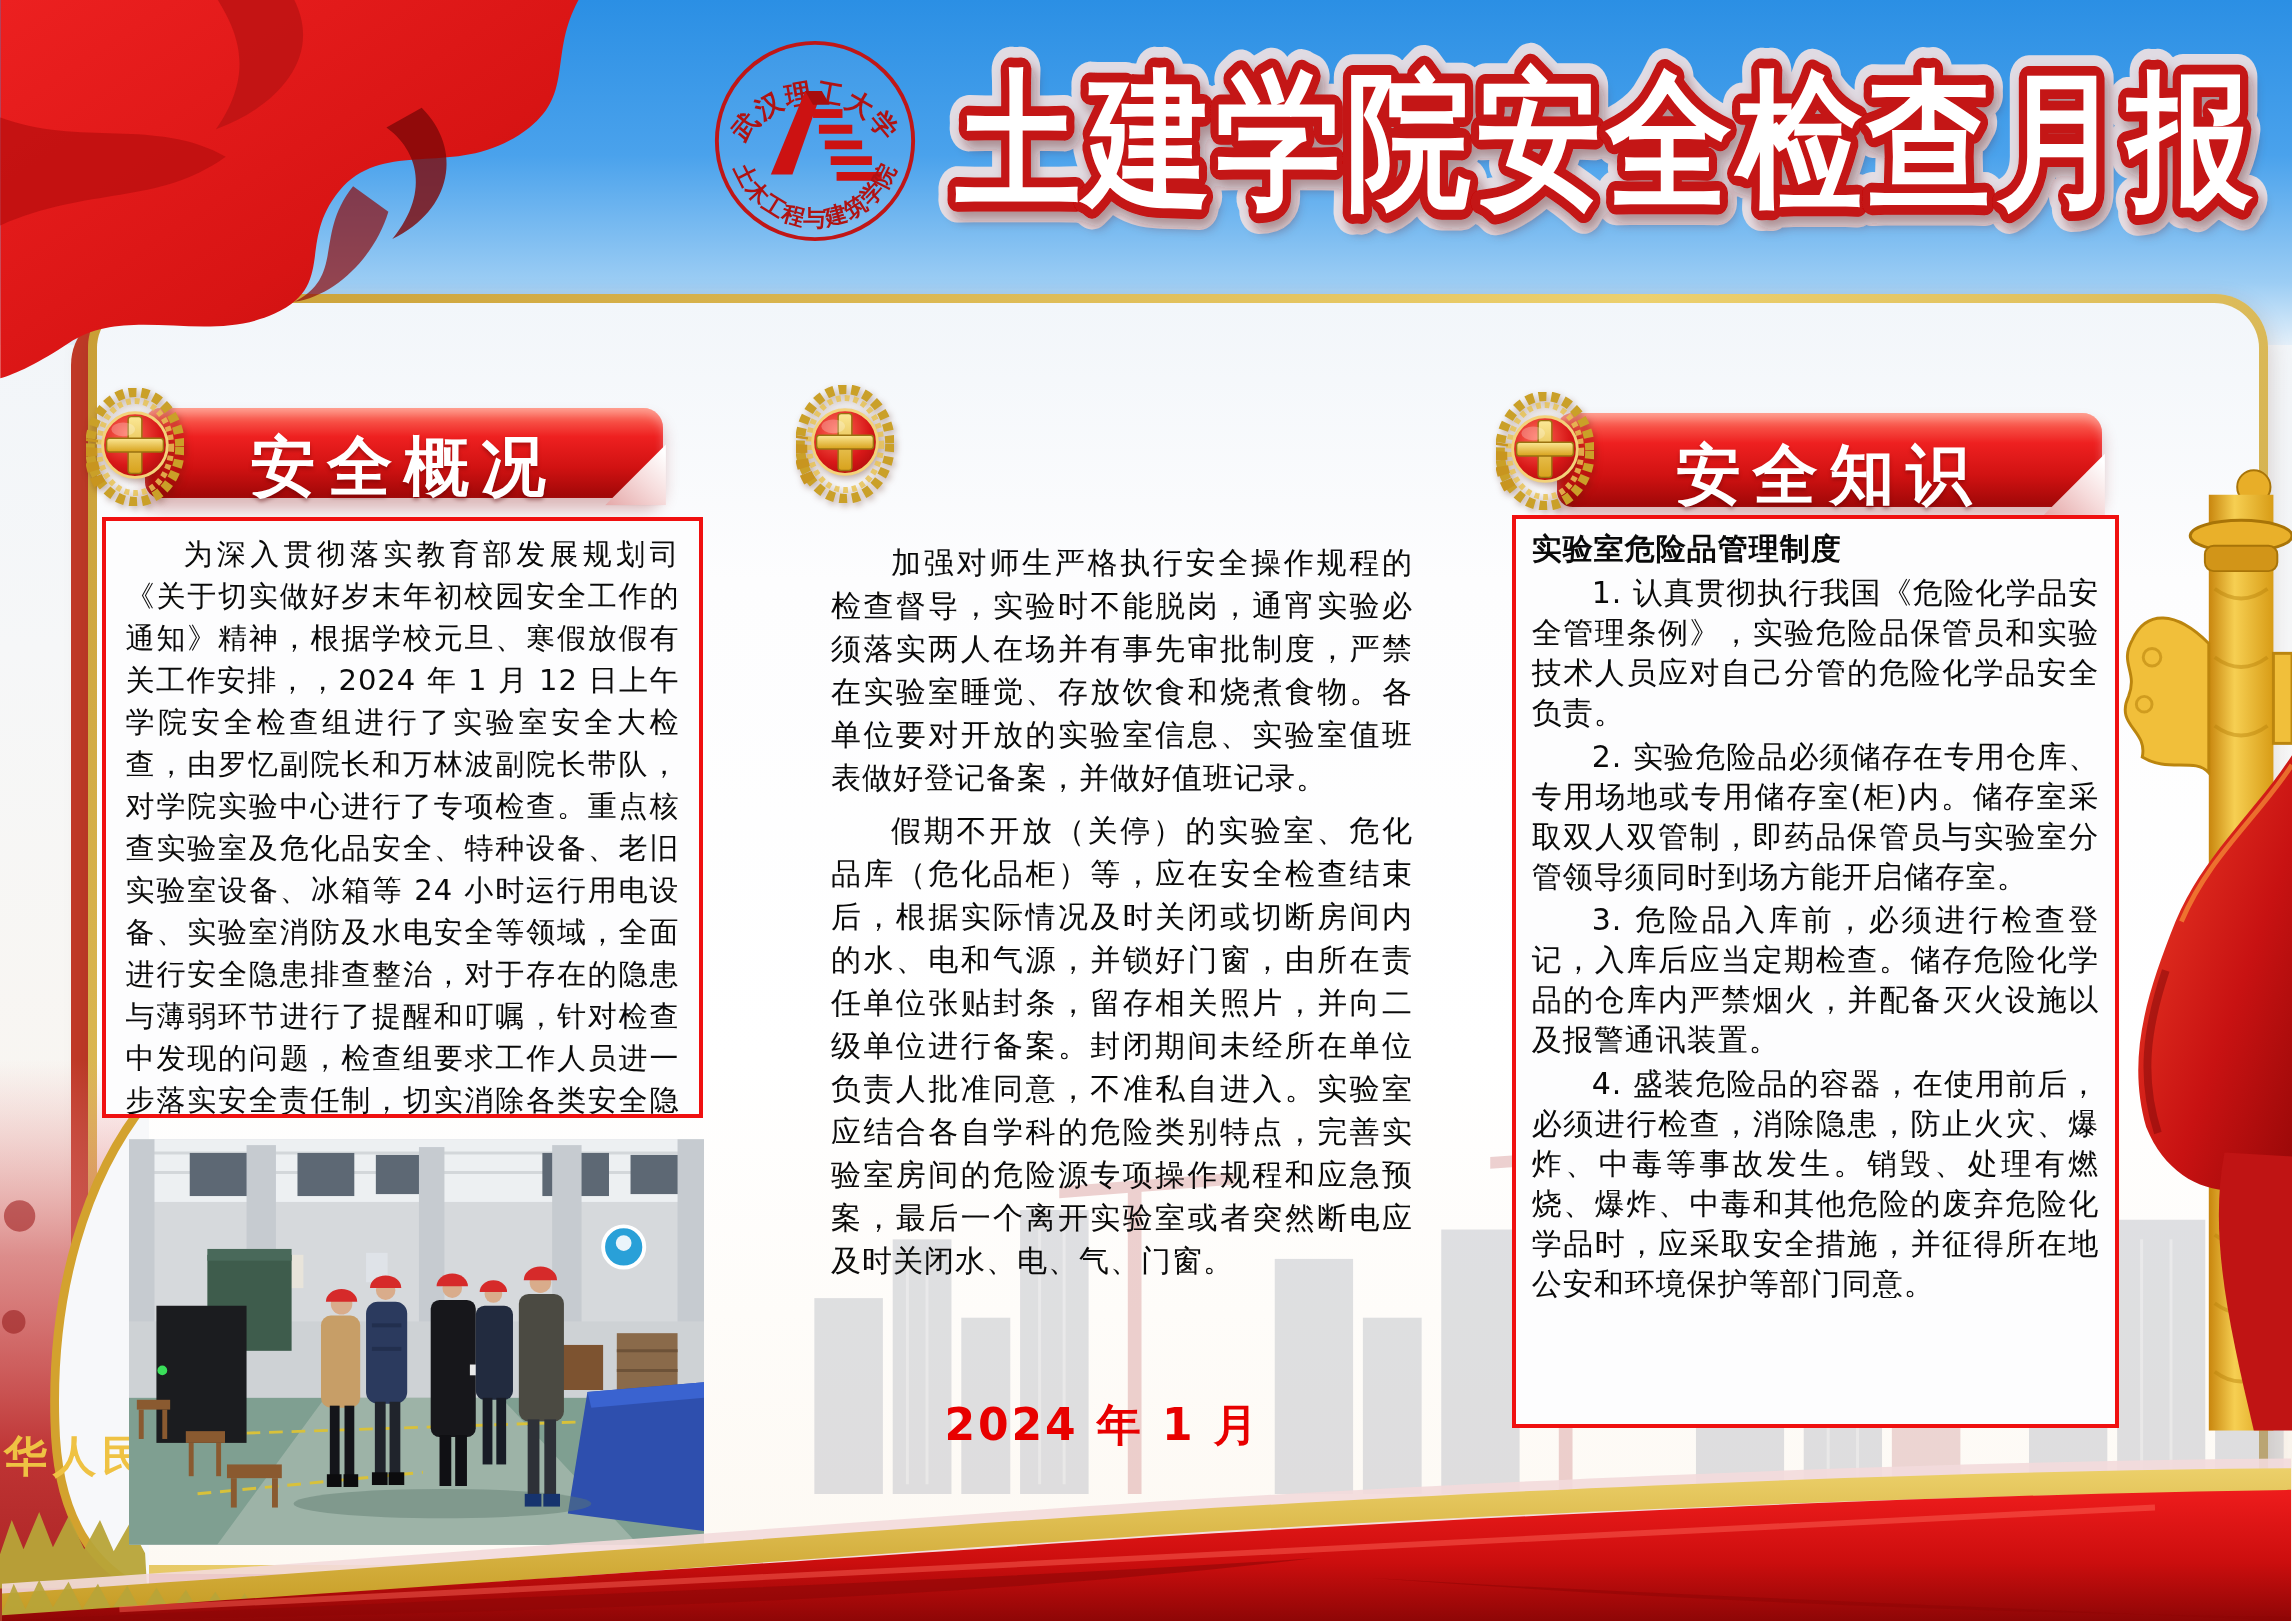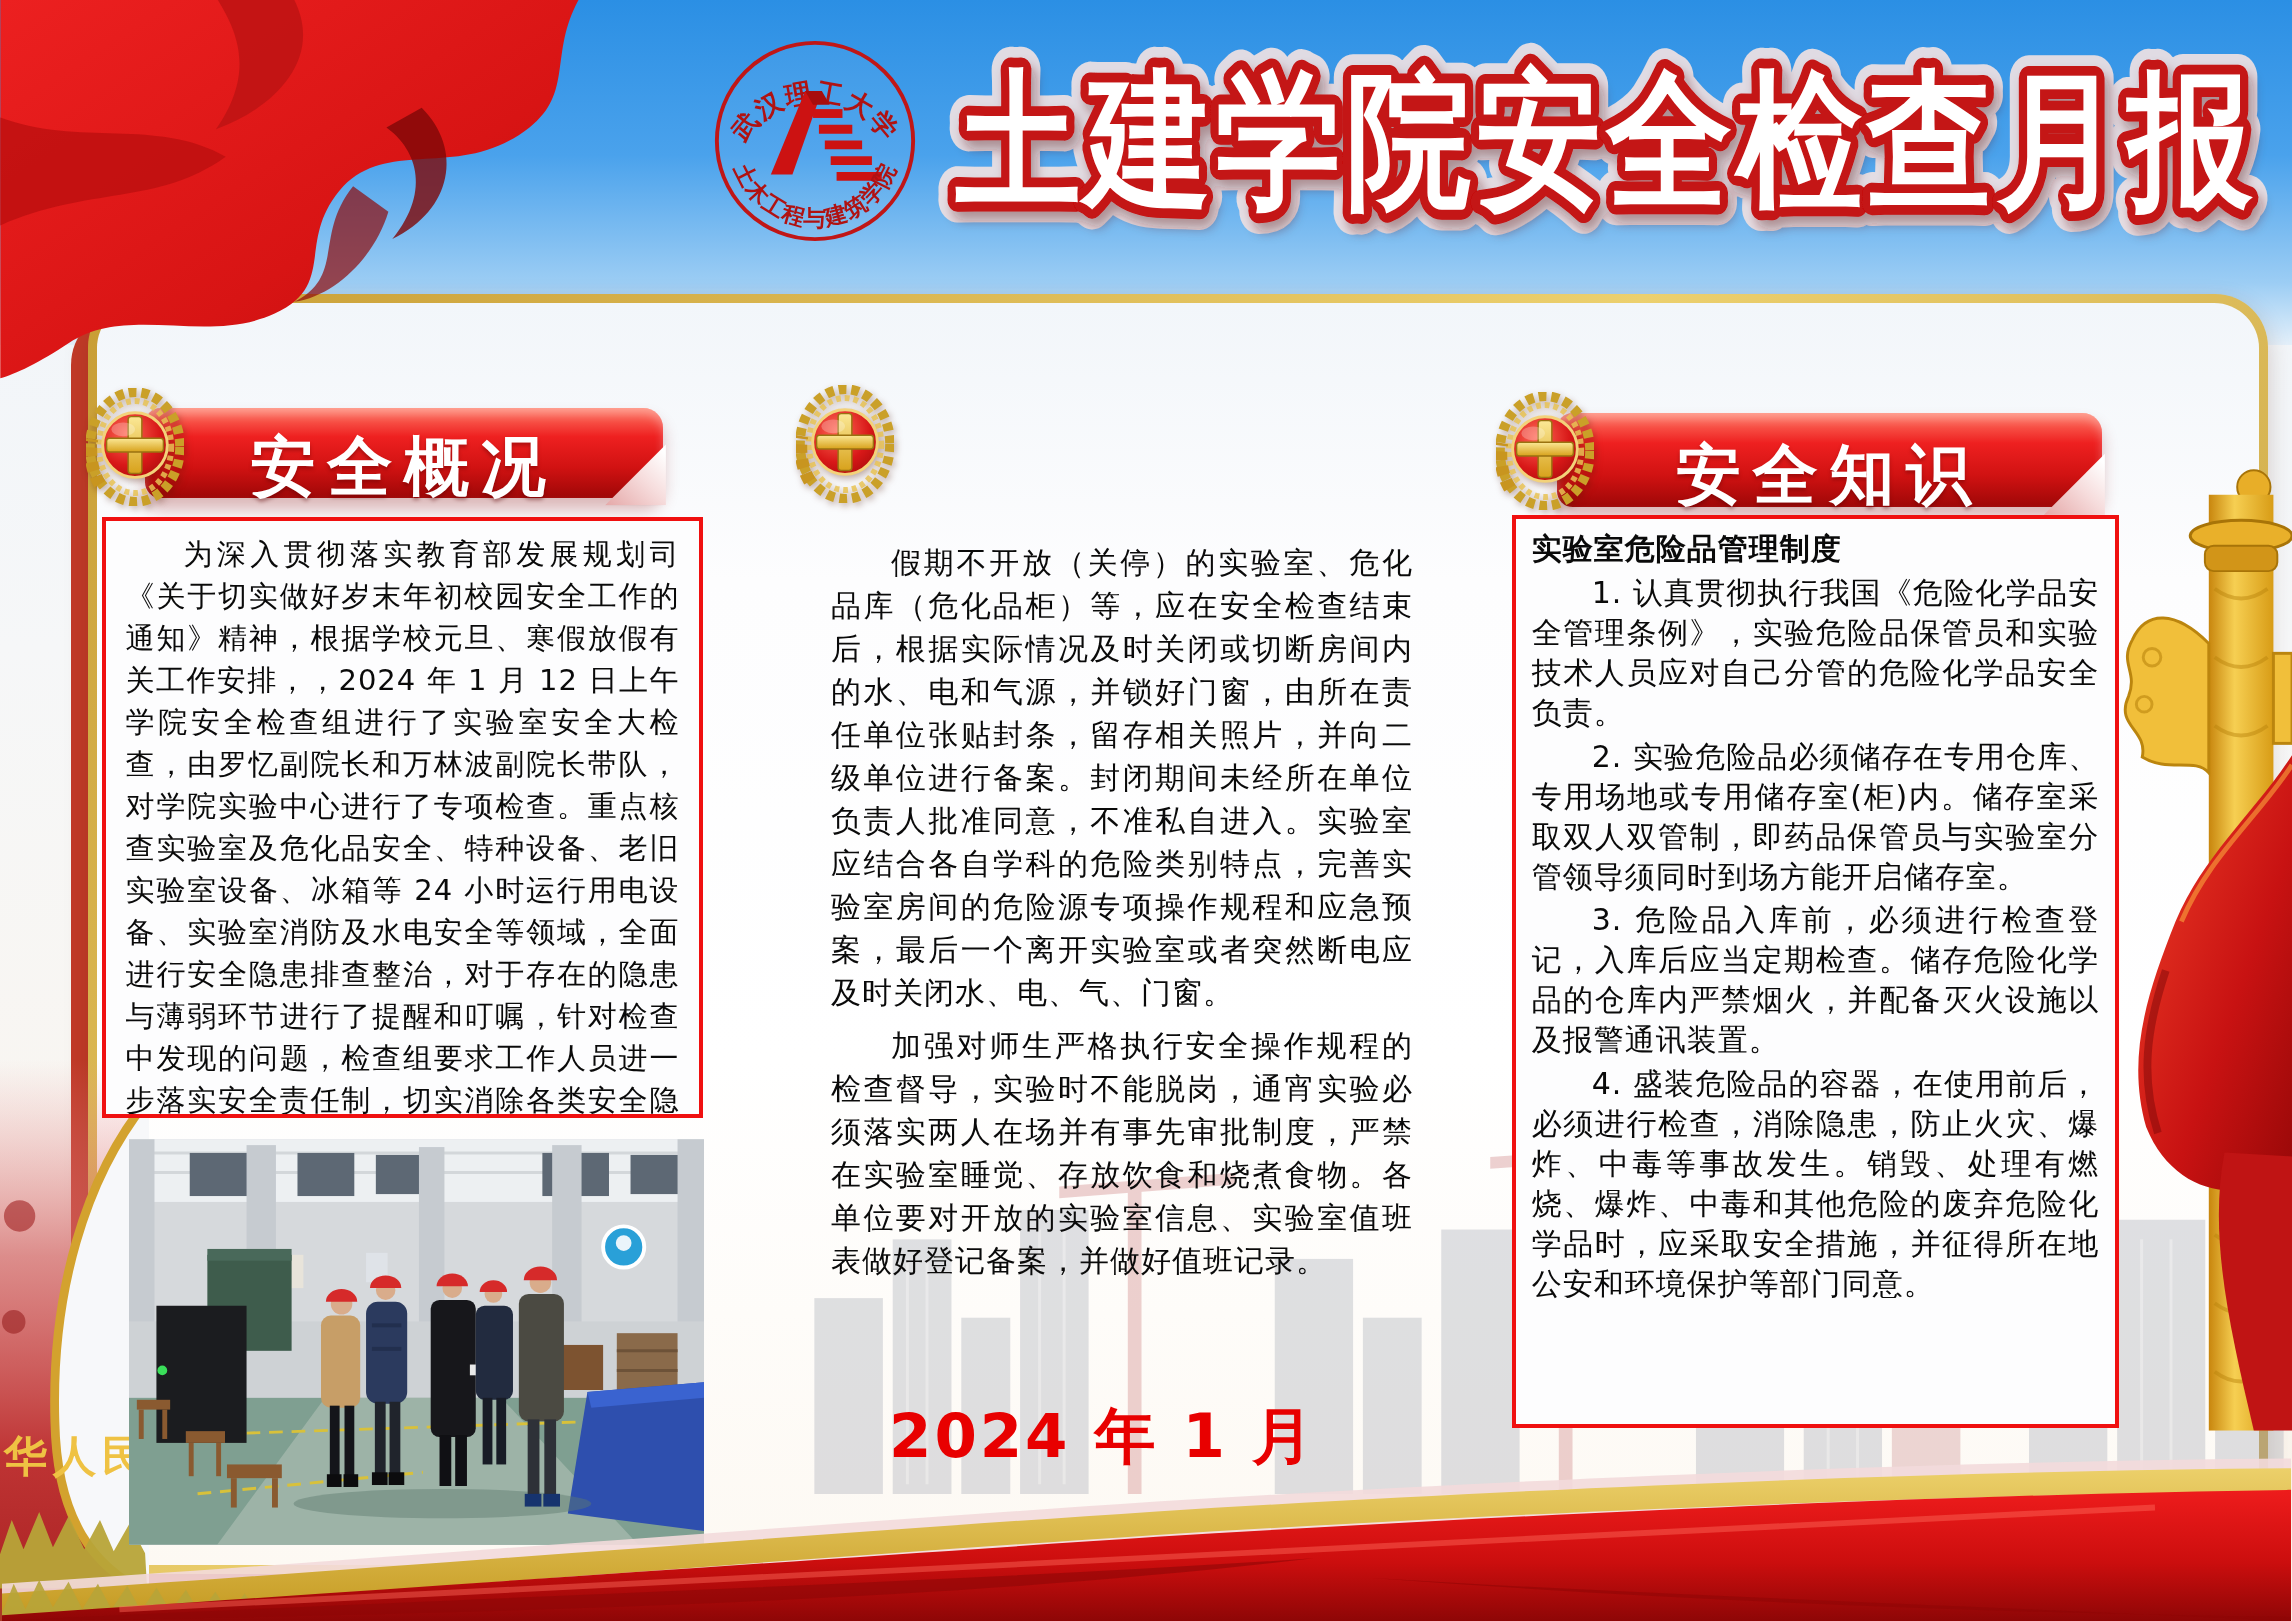--- a/index.html
+++ b/index.html
@@ -28,21 +28,21 @@
   .htext{position:absolute;width:100%;text-align:center;color:#fff;font-weight:700;
          font-size:65px;letter-spacing:11.8px;text-shadow:0 2.9px 3.9px rgba(90,0,0,.4);}
   .badge{position:absolute;z-index:4;filter:drop-shadow(2px 3.9px 3.9px rgba(80,20,0,.35));}
   
   .redbox{background:#fdfdfe;border:4.9px solid #f01010;box-sizing:border-box;z-index:3;overflow:hidden;}
   .flow p{margin:0 0 9.8px;text-indent:2em;text-align:justify;color:#0a0a0a;letter-spacing:1px;}
   .box1 p{font-size:29px;line-height:42px;}
   .col2-text p{font-size:30px;line-height:43px;}
   .box3 p{font-size:30px;line-height:40px;margin-bottom:3.9px;}
   .box3 .k-title{text-indent:0;font-weight:700;}
-  .date{z-index:3;text-align:center;color:#e80000;font-weight:800;font-size:61px;letter-spacing:2.9px;}
+  .date{z-index:3;text-align:center;color:#e80000;font-weight:800;font-size:44px;letter-spacing:2.9px;}
   .plaque{fill:#efc243;font-weight:700;font-size:44px;letter-spacing:6px;}
 </style>
 </head>
 <body>
 
 <div class="page">
 
   <div class="abs sky"></div>
 
   <svg class="abs" style="left:0;top:1059px;z-index:2;" width="149" height="563" viewBox="0 0 152 574">
@@ -227,22 +227,22 @@
       <ellipse cx="50" cy="60" rx="37" ry="47" fill="none" stroke="#e8c253" stroke-width="6" stroke-dasharray="5 4" opacity=".85"></ellipse>
       <path d="M14,98 A52,60 0 0 1 6,52" fill="none" stroke="#c8951f" stroke-width="13" stroke-dasharray="9 6"></path>
       <circle cx="50" cy="58" r="33" fill="url(#bred)" stroke="#f3d27a" stroke-width="3"></circle>
       <rect x="43" y="29" width="14" height="58" rx="3" fill="url(#bgold)" stroke="#9a7210" stroke-width="1.5"></rect>
       <rect x="21" y="51" width="58" height="14" rx="3" fill="url(#bgold)" stroke="#9a7210" stroke-width="1.5"></rect>
       <ellipse cx="38" cy="42" rx="12" ry="7" fill="#ffffff" opacity=".25"></ellipse>
     </svg>
   </div>
 
   <div class="abs flow col2-text" style="left:831px;top:541px;width:582px;height:843px;z-index:3;overflow:hidden;">
+    <p>加强对师生严格执行安全操作规程的检查督导，实验时不能脱岗，通宵实验必须落实两人在场并有事先审批制度，严禁在实验室睡觉、存放饮食和烧煮食物。各单位要对开放的实验室信息、实验室值班表做好登记备案，并做好值班记录。</p>
     <p>假期不开放（关停）的实验室、危化品库（危化品柜）等，应在安全检查结束后，根据实际情况及时关闭或切断房间内的水、电和气源，并锁好门窗，由所在责任单位张贴封条，留存相关照片，并向二级单位进行备案。封闭期间未经所在单位负责人批准同意，不准私自进入。实验室应结合各自学科的危险类别特点，完善实验室房间的危险源专项操作规程和应急预案，最后一个离开实验室或者突然断电应及时关闭水、电、气、门窗。</p>
-    <p>加强对师生严格执行安全操作规程的检查督导，实验时不能脱岗，通宵实验必须落实两人在场并有事先审批制度，严禁在实验室睡觉、存放饮食和烧煮食物。各单位要对开放的实验室信息、实验室值班表做好登记备案，并做好值班记录。</p>
   </div>
 
   <div class="abs date" style="left:828px;top:1396px;width:549px;">2024 年 1 月</div>
 
   <div class="abs sec-header" style="left:1496px;top:392px;width:627px;height:118px;">
     <div class="hbar" style="left:61px;top:21px;width:545px;height:94px;">
       <div class="htext" style="top:17.6px;">安全知识</div>
     </div>
     <svg class="badge" style="left:0;top:0;" width="98" height="118" viewBox="0 0 100 120">
       <ellipse cx="50" cy="60" rx="46" ry="56" fill="none" stroke="#caa028" stroke-width="10" stroke-dasharray="8 5"></ellipse>

